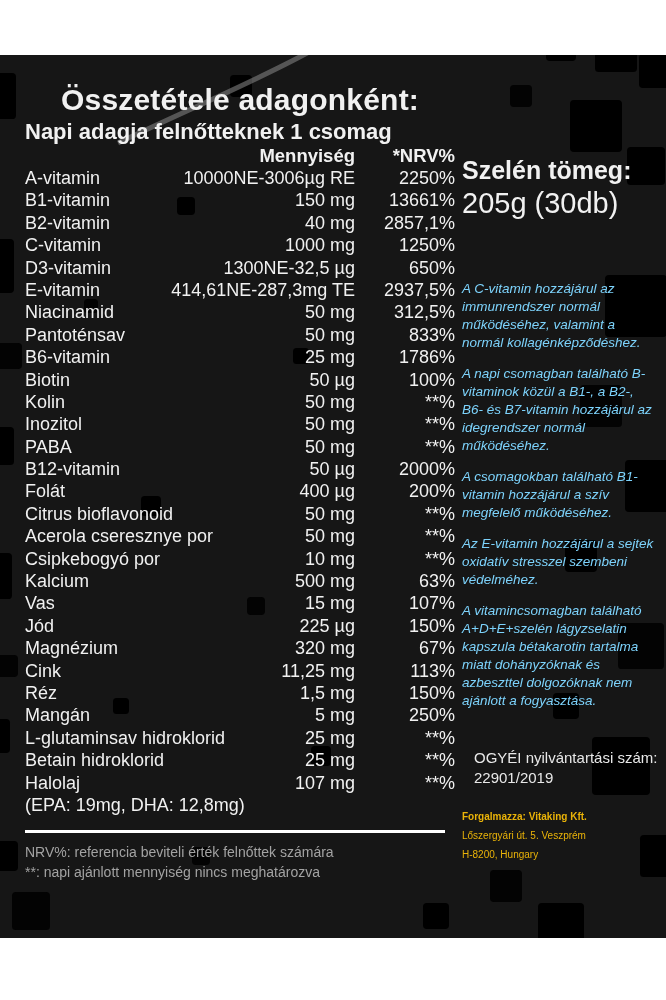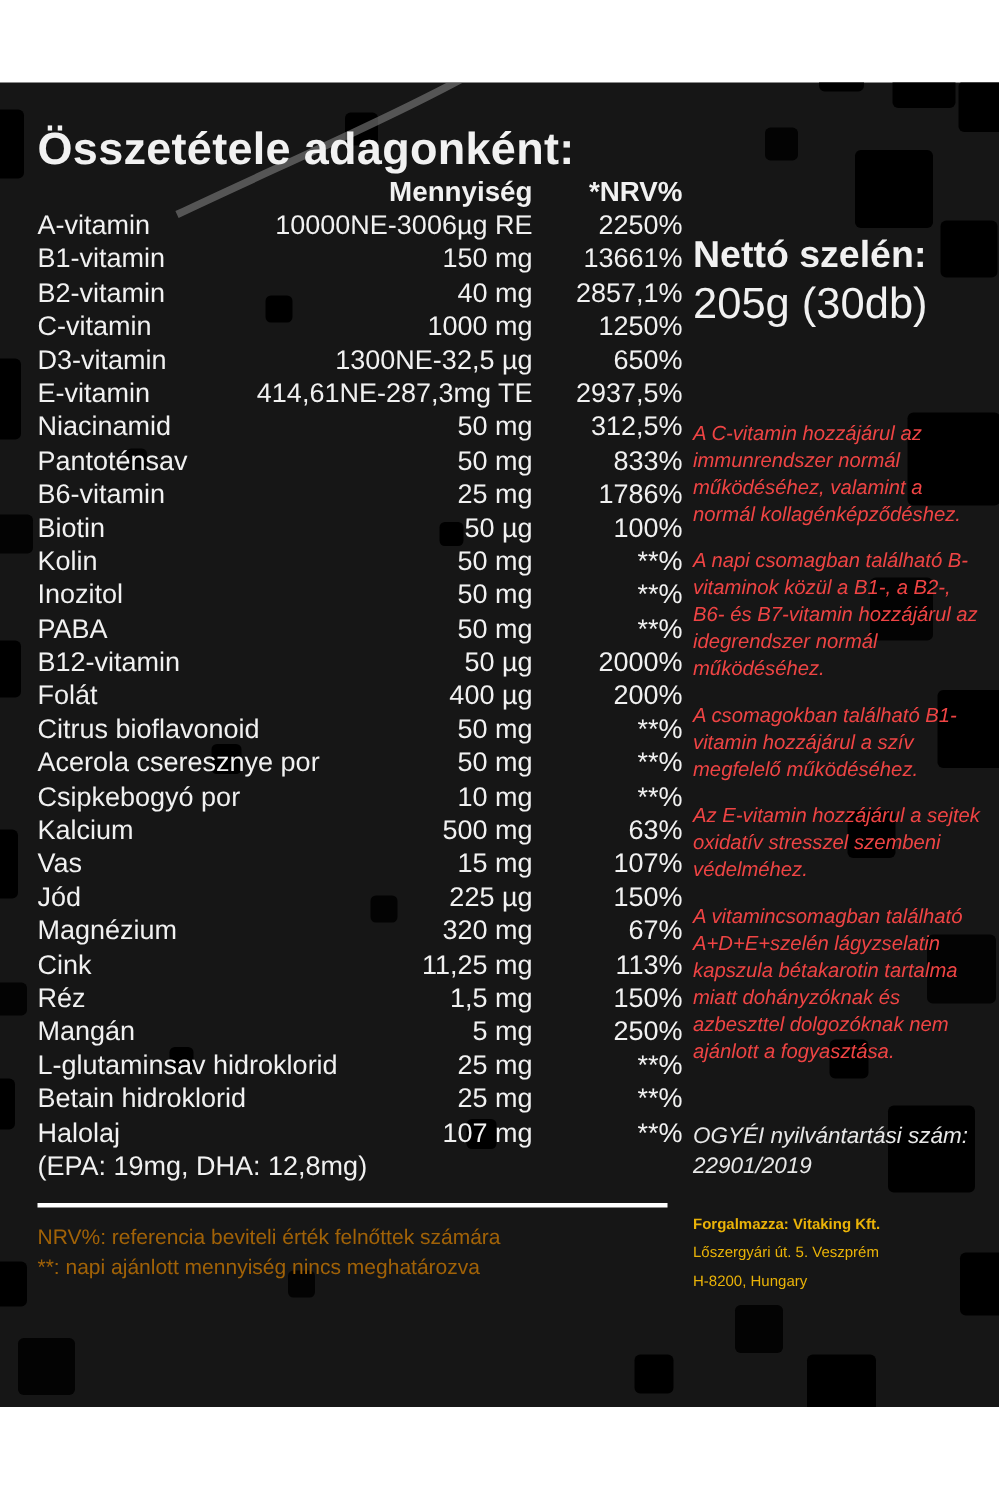--- a/index.html
+++ b/index.html
@@ -26,63 +26,64 @@
       655px 15px 0 16px #000, 520px 40px 0 10px #030303, 595px 70px 0 25px #000,
       645px 110px 0 18px #000, 635px 250px 0 30px #000, 600px 350px 0 20px #030303,
       650px 430px 0 25px #000, 580px 500px 0 15px #000, 640px 590px 0 22px #030303,
       565px 650px 0 12px #000, 620px 710px 0 28px #000, 660px 800px 0 20px #000,
       505px 830px 0 15px #030303, 560px 870px 0 22px #000, 435px 860px 0 12px #000;
   }
   .swoosh { position:absolute; left:0; top:0; }
 
   
   .left { position:absolute; left:25px; top:28px; width:430px; }
-  .title { font-size:30px; font-weight:bold; line-height:34px; letter-spacing:0.2px; }
+  .title { font-size:30px; font-weight:bold; line-height:34px; letter-spacing:0.2px;text-align:center; }
   .subtitle { font-size:22px; font-weight:bold; line-height:26px; margin-top:2px; }
 
   .thead { position:relative; height:22px; font-weight:bold; font-size:18.5px; }
   .thead .amount, .row .amount { position:absolute; right:100px; white-space:nowrap; }
   .thead .nrv, .row .nrv { position:absolute; right:0; white-space:nowrap; }
 
   .rows {}
   .row { position:relative; height:22.4px; font-size:18px; line-height:22.4px; }
   .row .name { position:absolute; left:0; white-space:nowrap; }
   .row .amount, .row .nrv { line-height:22.4px; }
 
   .divider { margin-top:14px; width:420px; height:3px; background:#ffffff; }
-  .footnotes { margin-top:9px; font-size:14px; line-height:20px; color:#a16207; }
+  .footnotes { margin-top:9px; font-size:14px; line-height:20px; color:#a3a3a3; }
 
   
   .net { position:absolute; left:462px; top:100px; white-space:nowrap; }
   .net-label { font-size:25px; font-weight:bold; line-height:30px; }
   .net-value { font-size:29px; font-weight:normal; line-height:36px; }
 
   .claims { position:absolute; left:462px; top:225px; width:196px; }
-  .claims p { font-style:italic; font-size:13.5px; line-height:18px; margin-bottom:13px; color:#ef4444; }
-
-  .ogyei { position:absolute; left:462px; top:693px; width:192px;
-           font-style:italic; font-size:15px; line-height:20px; color:#e8e8e8; }
+  .claims p { font-style:italic; font-size:13.5px; line-height:18px; margin-bottom:13px; color:#7dd3fc; }
+
+  .ogyei { position:absolute; left:474px; top:693px; width:192px;
+           font-size:15px; line-height:20px; color:#e8e8e8; }
 
   .distributor { position:absolute; left:462px; top:752px; width:200px;
                  font-size:10px; line-height:19px; color:#eab308; }
   .distributor .d-label { font-weight:bold; }
 </style>
 </head>
 <body>
 
 <div class="stage">
   <div class="label">
 
     <div class="bubbles"></div>
     <svg class="swoosh" width="666" height="130" viewBox="0 0 666 130">
       <path d="M 380 -45 C 300 8 215 42 118 88" stroke="#8a8a8a" stroke-width="5" fill="none" opacity="0.55"></path>
     </svg>
 
     <div class="left">
       <div class="title">Összetétele adagonként:</div>
+      <div class="subtitle">Napi adagja felnőtteknek 1 csomag</div>
 
       <div class="thead">
         <span class="amount">Mennyiség</span>
         <span class="nrv">*NRV%</span>
       </div>
 
       <div class="rows">
 
           <div class="row">
             <span class="name">A-vitamin</span>
@@ -264,21 +265,21 @@
 
       <div class="footnotes">
 
           <div class="footnote">NRV%: referencia beviteli érték felnőttek számára</div>
 
           <div class="footnote">**: napi ajánlott mennyiség nincs meghatározva</div>
         </div>
     </div>
 
     <div class="net">
-      <div class="net-label">Nettó szelén:</div>
+      <div class="net-label">Szelén tömeg:</div>
       <div class="net-value">205g (30db)</div>
     </div>
 
     <div class="claims">
 
         <p class="claim">A C-vitamin hozzájárul az immunrendszer normál működéséhez, valamint a normál kollagénképződéshez.</p>
 
         <p class="claim">A napi csomagban található B-vitaminok közül a B1-, a B2-, B6- és B7-vitamin hozzájárul az idegrendszer normál működéséhez.</p>
 
         <p class="claim">A csomagokban található B1-vitamin hozzájárul a szív megfelelő működéséhez.</p>

